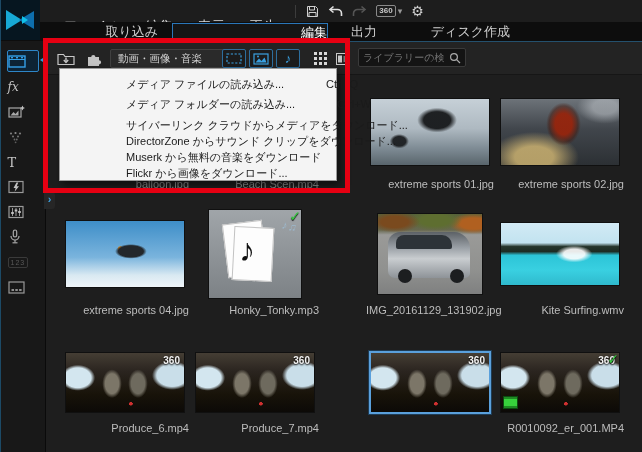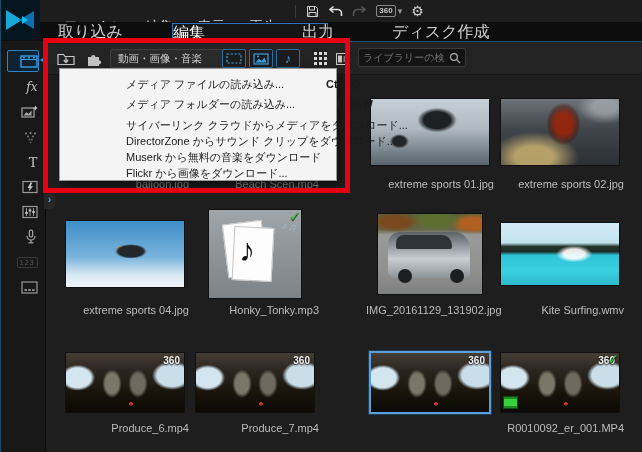--- a/index.html
+++ b/index.html
@@ -19,30 +19,30 @@
   .tb-sep{width:1px;height:13px;background:#3c3c3c;margin:0 6px;}
   .tb-icons{display:flex;align-items:center;gap:9px;margin-left:4px;}
   .tb-icons .tbi{display:flex;align-items:center;justify-content:center;height:18px;}
   .gear{font-size:14px;color:#cfcfcf;line-height:1;}
   .badge360{display:flex;align-items:center;gap:2px;}
   .badge360 .b{border:1px solid #8a8a8a;color:#c8c8c8;font-size:8px;font-weight:bold;padding:0 2px;border-radius:2px;line-height:10px;}
   .badge360 .v{color:#9a9a9a;font-size:9px;}
 
   
   .tabbar{position:absolute;left:0;top:22px;width:642px;height:19px;background:#0d0d0d;z-index:10;}
-  .tab{position:absolute;top:1px;height:17px;line-height:17px;text-align:left;font-size:16px;color:#cfcfcf;cursor:default;}
+  .tab{position:absolute;top:1px;height:17px;line-height:17px;text-align:right;font-size:13px;color:#cfcfcf;cursor:default;}
   .tab-capture{left:58px;width:100px;}
   .tab-edit{left:172px;width:156px;border:1px solid #2a76b8;background:#151515;color:#ffffff;box-sizing:border-box;}
   .tab-produce{left:302px;width:75px;}
   .tab-disc{left:392px;width:118px;}
 
   
   .sidebar{position:absolute;left:0;top:41px;width:46px;height:411px;background:#181818;border-right:1px solid #0a0a0a;z-index:5;
     display:flex;flex-direction:column;align-items:center;padding-top:9px;box-sizing:border-box;}
-  .room{width:30px;height:20px;margin-bottom:5px;display:flex;align-items:center;justify-content:flex-end;}
+  .room{width:30px;height:20px;margin-bottom:5px;display:flex;align-items:center;justify-content:flex-start;}
   .room-active{border:1px solid #2e86c8;background:#0d2334;border-radius:2px;}
   .glyph-fx{font-family:"DejaVu Serif","Liberation Serif",serif;font-style:italic;font-size:12px;color:#c4c4c4;}
   .glyph-T{font-family:"DejaVu Serif","Liberation Serif",serif;font-size:13px;color:#c4c4c4;}
   .glyph-123{font-size:7px;color:#5a5a5a;border:1px solid #3a3a3a;padding:1px 2px;border-radius:2px;letter-spacing:1px;}
   .panel-arrow{position:absolute;left:40px;top:56px;width:0;height:0;border-top:4px solid transparent;border-bottom:4px solid transparent;border-right:6px solid #2e9fe6;z-index:6;}
   .flyout-tab{position:absolute;left:44px;top:192px;width:11px;height:17px;background:#262626;border-radius:0 3px 3px 0;color:#3aa0e0;font-size:11px;font-weight:bold;line-height:15px;text-align:center;z-index:6;}
 
   
   .lib{position:absolute;left:46px;top:41px;width:596px;height:411px;background:#1e1e1e;border-top:1px solid #24506d;box-sizing:border-box;z-index:1;}
   .lib-toolbar{position:absolute;left:0;top:0;width:596px;height:32px;background:#232323;border-bottom:1px solid #161616;}
@@ -114,21 +114,21 @@
   .b360{position:absolute;top:2px;right:4px;color:#f2f2f2;font-size:10px;font-weight:bold;text-shadow:0 1px 2px #000;}
   .chk{position:absolute;top:-2px;right:0px;color:#35c93f;font-size:14px;font-weight:bold;text-shadow:0 1px 1px #000;}
   .filmtag{position:absolute;left:2px;bottom:3px;width:13px;height:11px;background:#37d13c;border:1px solid #0c4d10;box-shadow:inset 0 2px 0 #1f8a24, inset 0 -2px 0 #1f8a24;}
 
   
   .cmenu{position:absolute;left:59px;top:68px;width:278px;height:113px;background:#f4f4f4;border:1px solid #9a9a9a;
     box-shadow:3px 4px 8px rgba(0,0,0,.55);z-index:30;box-sizing:border-box;padding-top:5px;}
   .mi{display:flex;justify-content:space-between;align-items:center;padding:0 13px 0 66px;cursor:default;gap:42px;}
   .mi-l{height:20px;} .mi-s{height:16px;}
   .mi span{font-size:11px;color:#1b1b1b;white-space:nowrap;}
-  .mi .sc{color:#1b1b1b;font-weight:bold;}
+  .mi .sc{color:#1b1b1b;}
   .mgap{height:3px;}
 
   
   .annot{position:absolute;left:43px;top:38px;width:307px;height:155px;border:5px solid #e60012;box-sizing:border-box;z-index:40;pointer-events:none;}
 
   svg{display:block;}
 </style>
 </head>
 <body>
 

